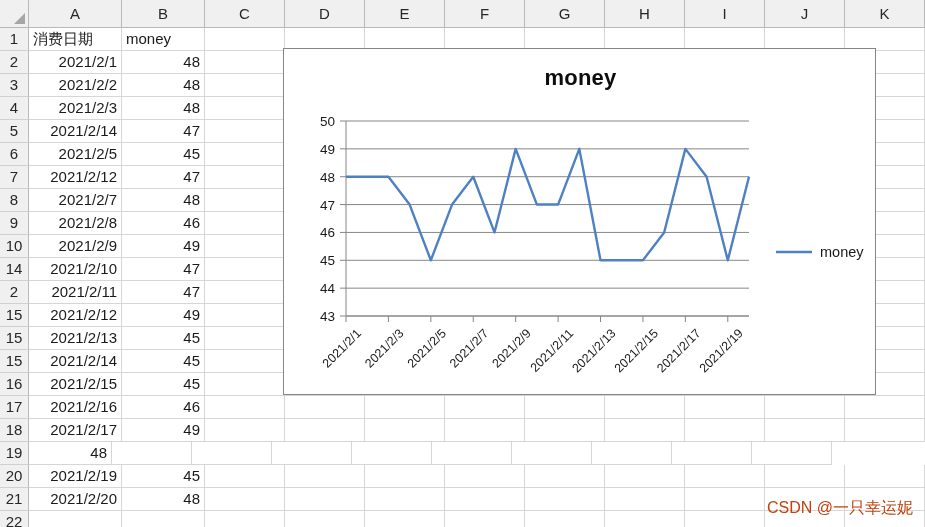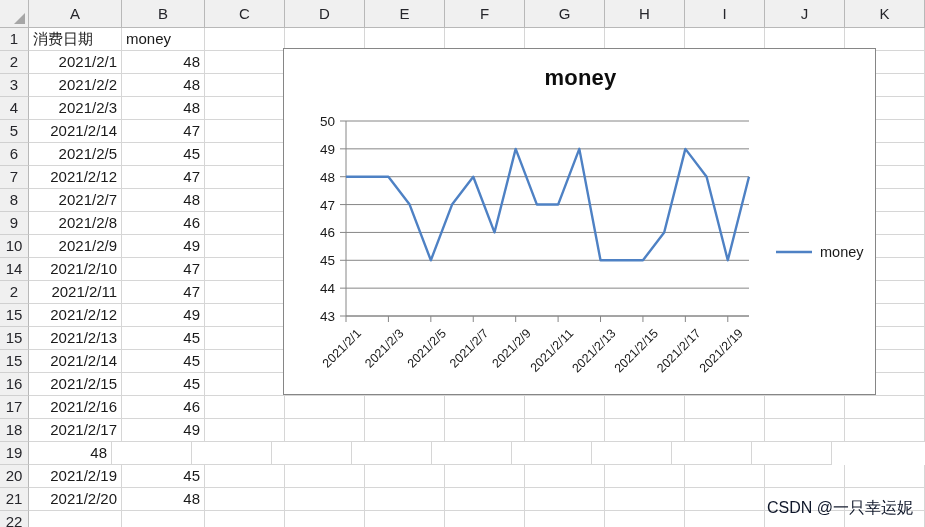--- a/index.html
+++ b/index.html
@@ -145,21 +145,21 @@
   .gridline { stroke: #868686; stroke-width: 1; }
   .axisline { stroke: #868686; stroke-width: 1; }
   .tick { stroke: #868686; stroke-width: 1; }
   .dataline { fill: none; stroke-width: 2.4; stroke-linejoin: round; }
 
   
   .watermark {
     position: absolute;
     right: 12px; bottom: 8px;
     font-size: 16px;
-    color: #0f172a;
+    color: #c2410c;
     white-space: nowrap;
     pointer-events: none;
   }
 </style>
 </head>
 <body>
 
 <div id="app">
 
   <div class="sheet">

